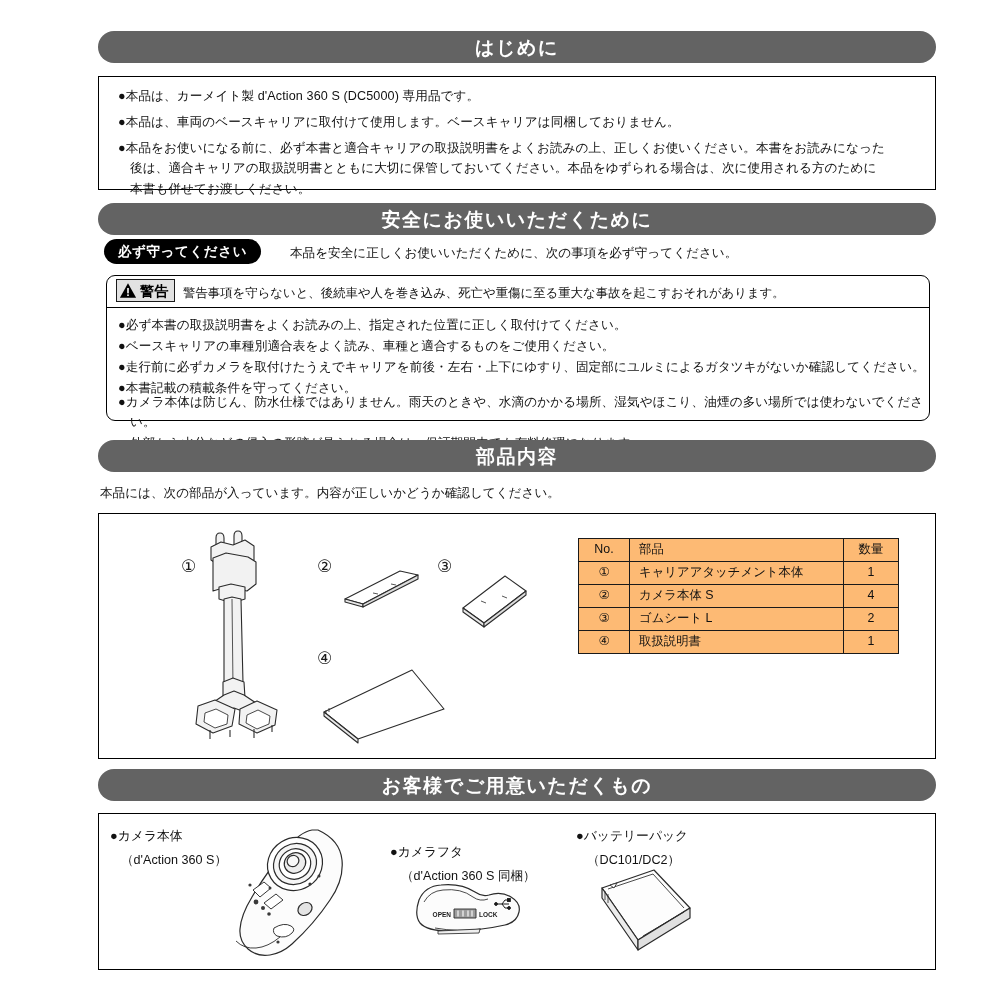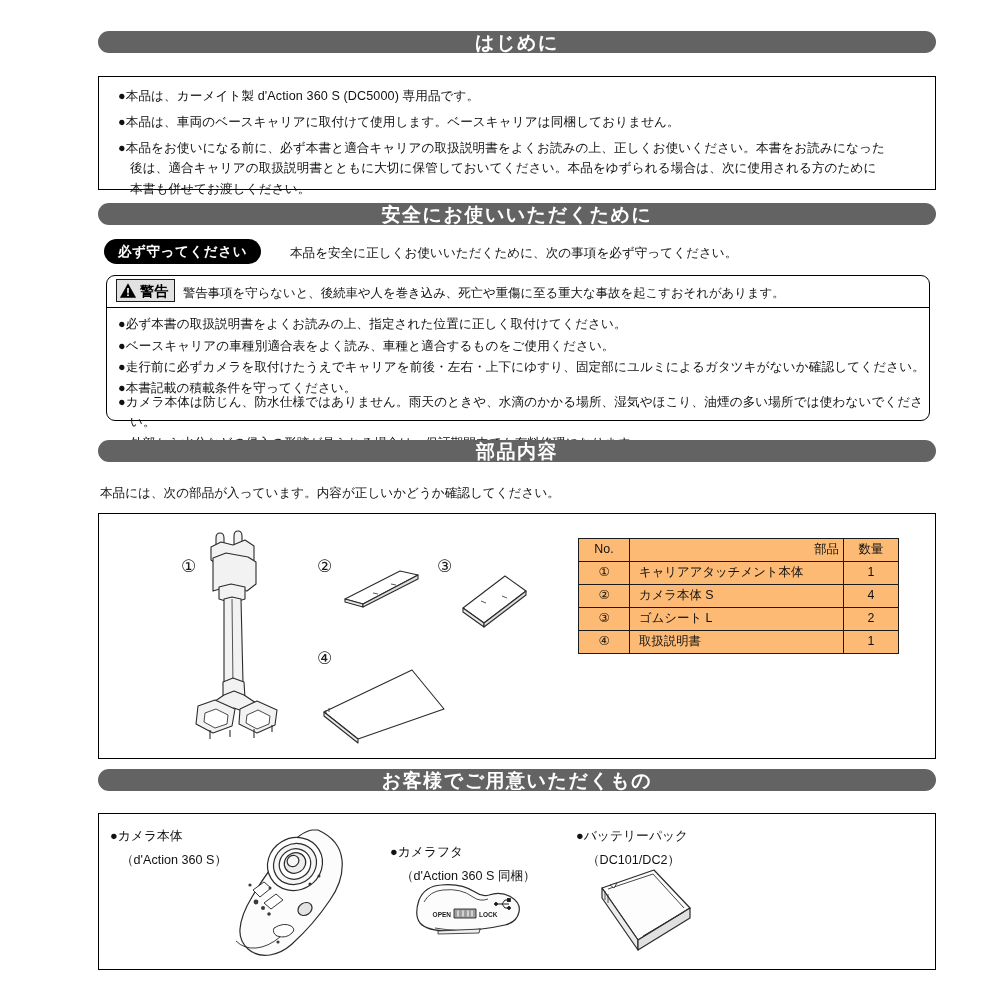--- a/index.html
+++ b/index.html
@@ -20,21 +20,21 @@
     left: 0; top: 0;
     width: 1000px;
     height: 1000px;
   }
 
   
   .section-bar {
     position: absolute;
     left: 98px;
     width: 838px;
-    height: 22px;
+    height: 32px;
     background: #636363;
     border-radius: 16px;
     display: flex;
     align-items: center;
     justify-content: center;
     box-sizing: border-box;
   }
   .section-bar .label {
     color: #ffffff;
     font-size: 19px;
@@ -199,21 +199,21 @@
       <polygon points="10,1 19,17 1,17" fill="#000000"></polygon>
       <rect x="9.1" y="6.2" width="1.8" height="6" fill="#ffffff"></rect>
       <rect x="9.1" y="13.3" width="1.8" height="1.8" fill="#ffffff"></rect>
     </svg>
     <span class="label">警告</span>
   </div>
   <div class="plain-text" style="left:183px; top:284px; font-size:12.4px;">警告事項を守らないと、後続車や人を巻き込み、死亡や重傷に至る重大な事故を起こすおそれがあります。</div>
 
   <div style="position:absolute; left:107px; top:307px; width:822px; height:1.3px; background:#000;"></div>
 
-  <div class="bullet" style="left:118px; top:315px; width:800px;font-family:Liberation Mono, monospace;">●必ず本書の取扱説明書をよくお読みの上、指定された位置に正しく取付けてください。</div>
+  <div class="bullet" style="left:118px; top:315px; width:800px;">●必ず本書の取扱説明書をよくお読みの上、指定された位置に正しく取付けてください。</div>
   <div class="bullet" style="left:118px; top:336px; width:800px;">●ベースキャリアの車種別適合表をよく読み、車種と適合するものをご使用ください。</div>
   <div class="bullet" style="left:118px; top:357px; width:810px;">●走行前に必ずカメラを取付けたうえでキャリアを前後・左右・上下にゆすり、固定部にユルミによるガタツキがないか確認してください。</div>
   <div class="bullet" style="left:118px; top:378px; width:800px;">●本書記載の積載条件を守ってください。</div>
   <div class="bullet" style="left:118px; top:392px; width:812px;">●カメラ本体は防じん、防水仕様ではありません。雨天のときや、水滴のかかる場所、湿気やほこり、油煙の多い場所では使わないでください。
   外部から水分などの侵入の形跡が見られる場合は、保証期間内でも有料修理になります。</div>
 
   <div class="section-bar" style="top:440px;">
     <span class="label">部品内容</span>
   </div>
 
@@ -299,21 +299,21 @@
         <path d="M6 45 L6 49" fill="none" stroke-width="0.8"></path>
         <path d="M9 43 L9 47" fill="none" stroke-width="0.8"></path>
       </g>
     </svg>
   </div>
 
   <table class="parts-table" style="left:578px; top:538px;">
     <thead>
       <tr>
         <th class="c-no">No.</th>
-        <th class="c-part" style="text-align:right;">部品</th>
+        <th class="c-part" style="text-align:left;">部品</th>
         <th class="c-qty">数量</th>
       </tr>
     </thead>
     <tbody>
       <tr>
         <td class="c-no">①</td>
         <td class="c-part">キャリアアタッチメント本体</td>
         <td class="c-qty">1</td>
       </tr>
       <tr>

